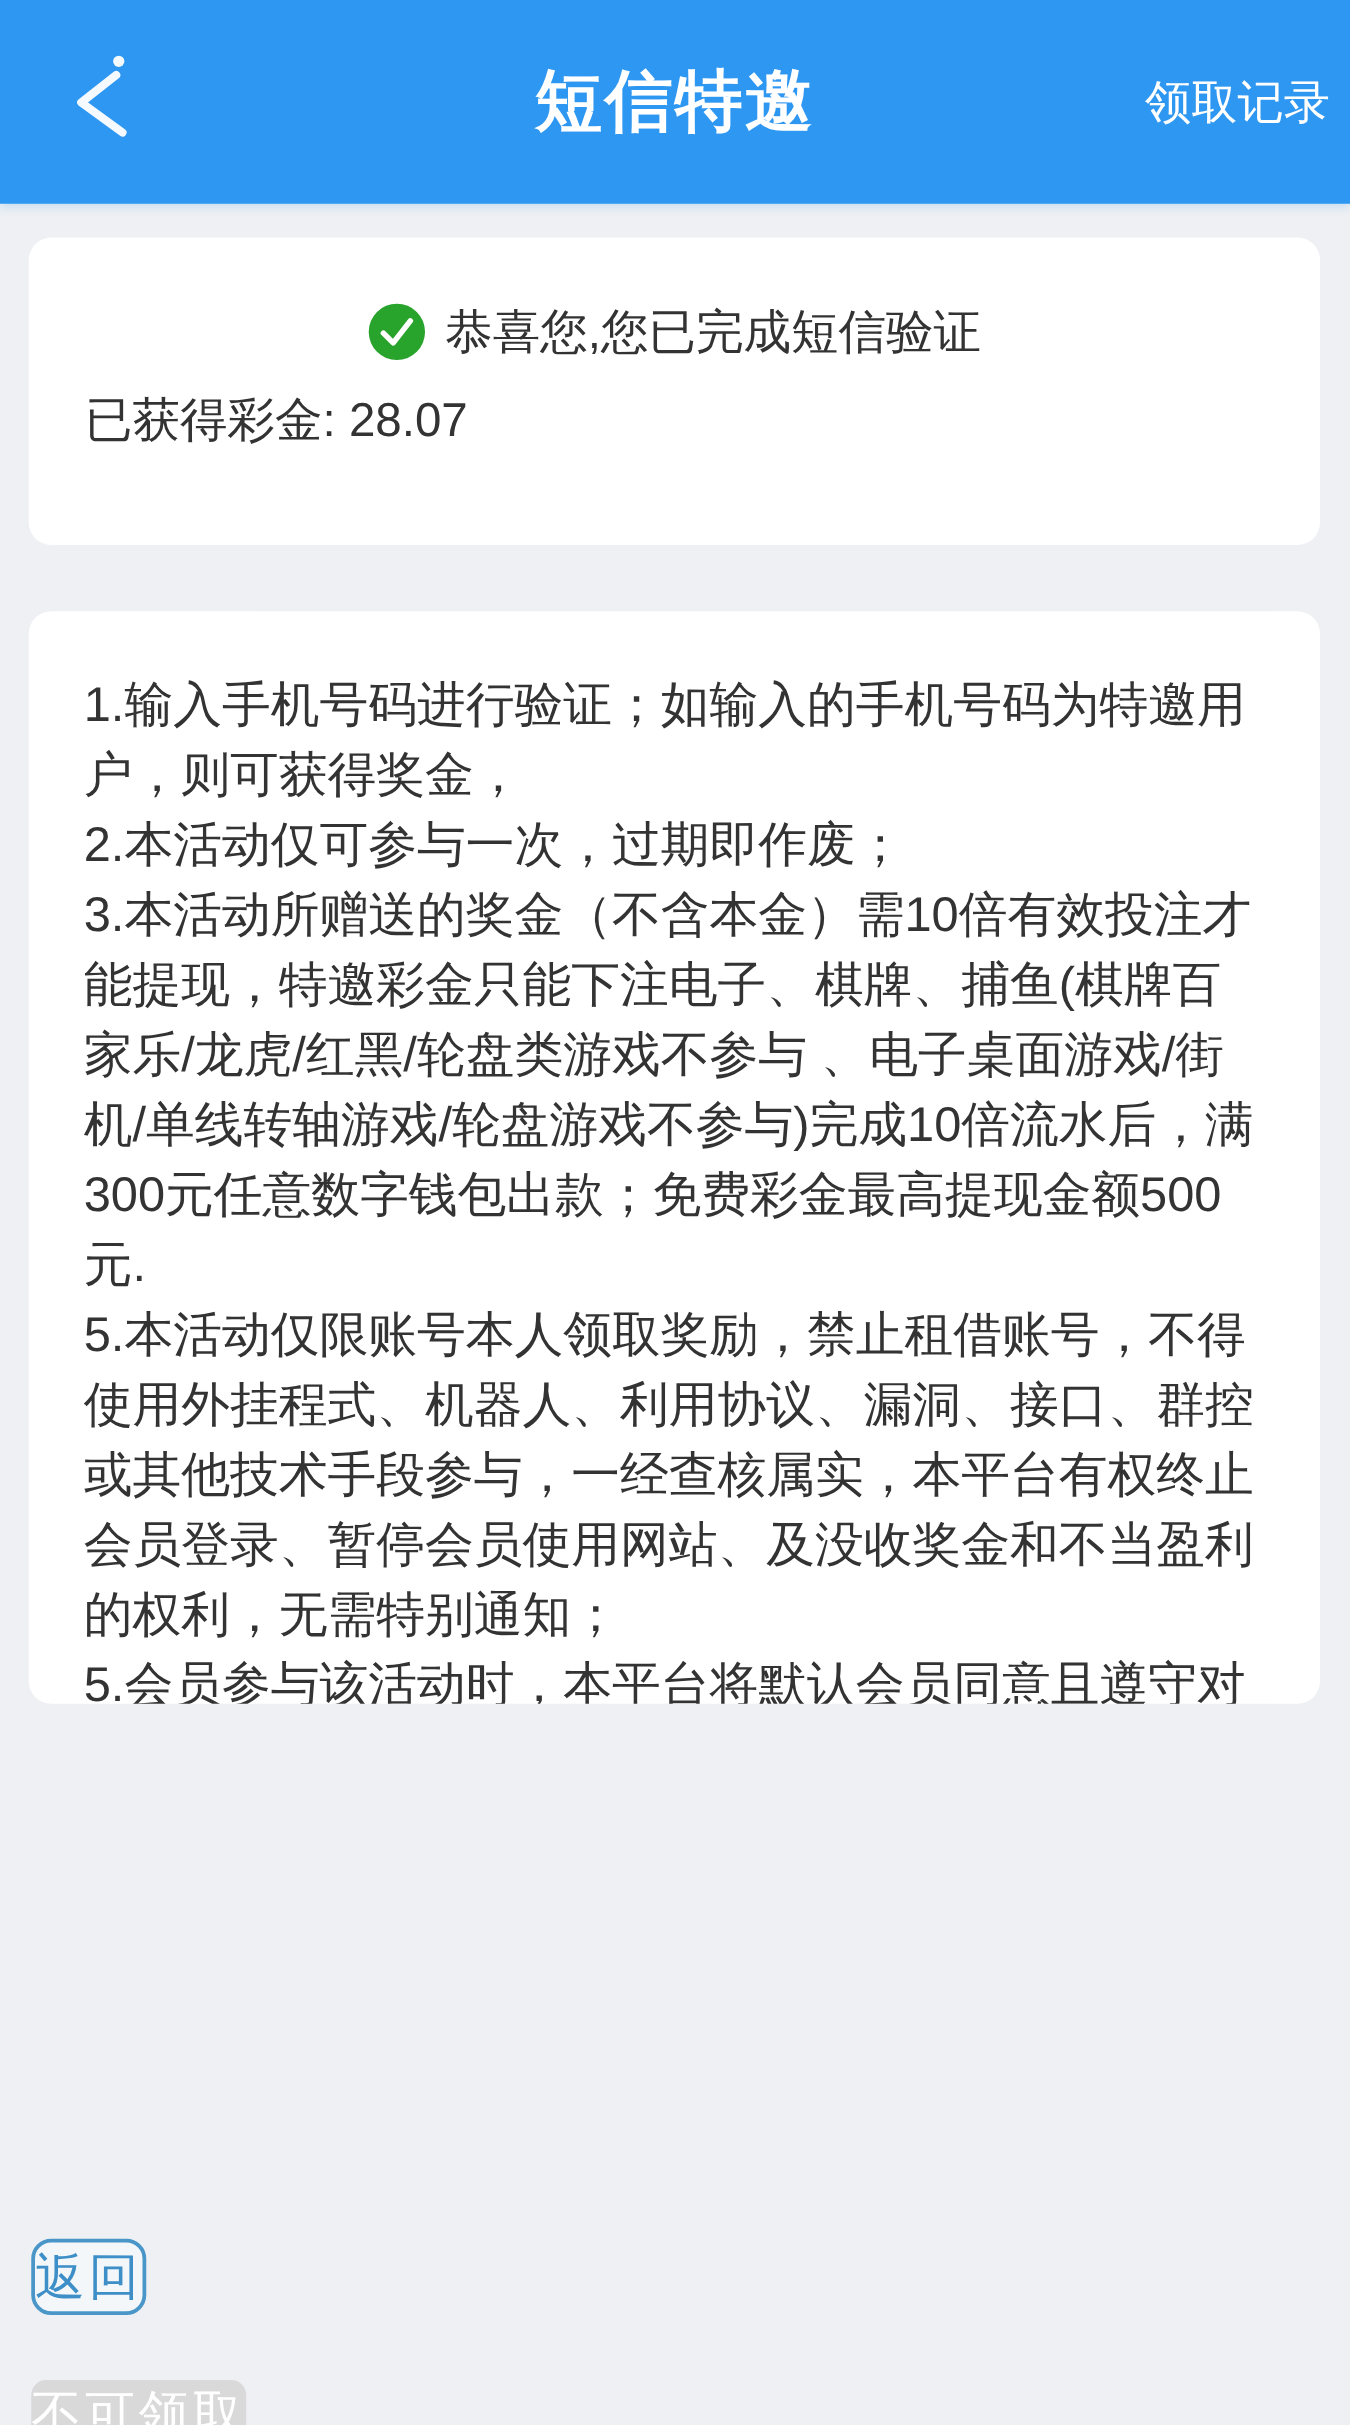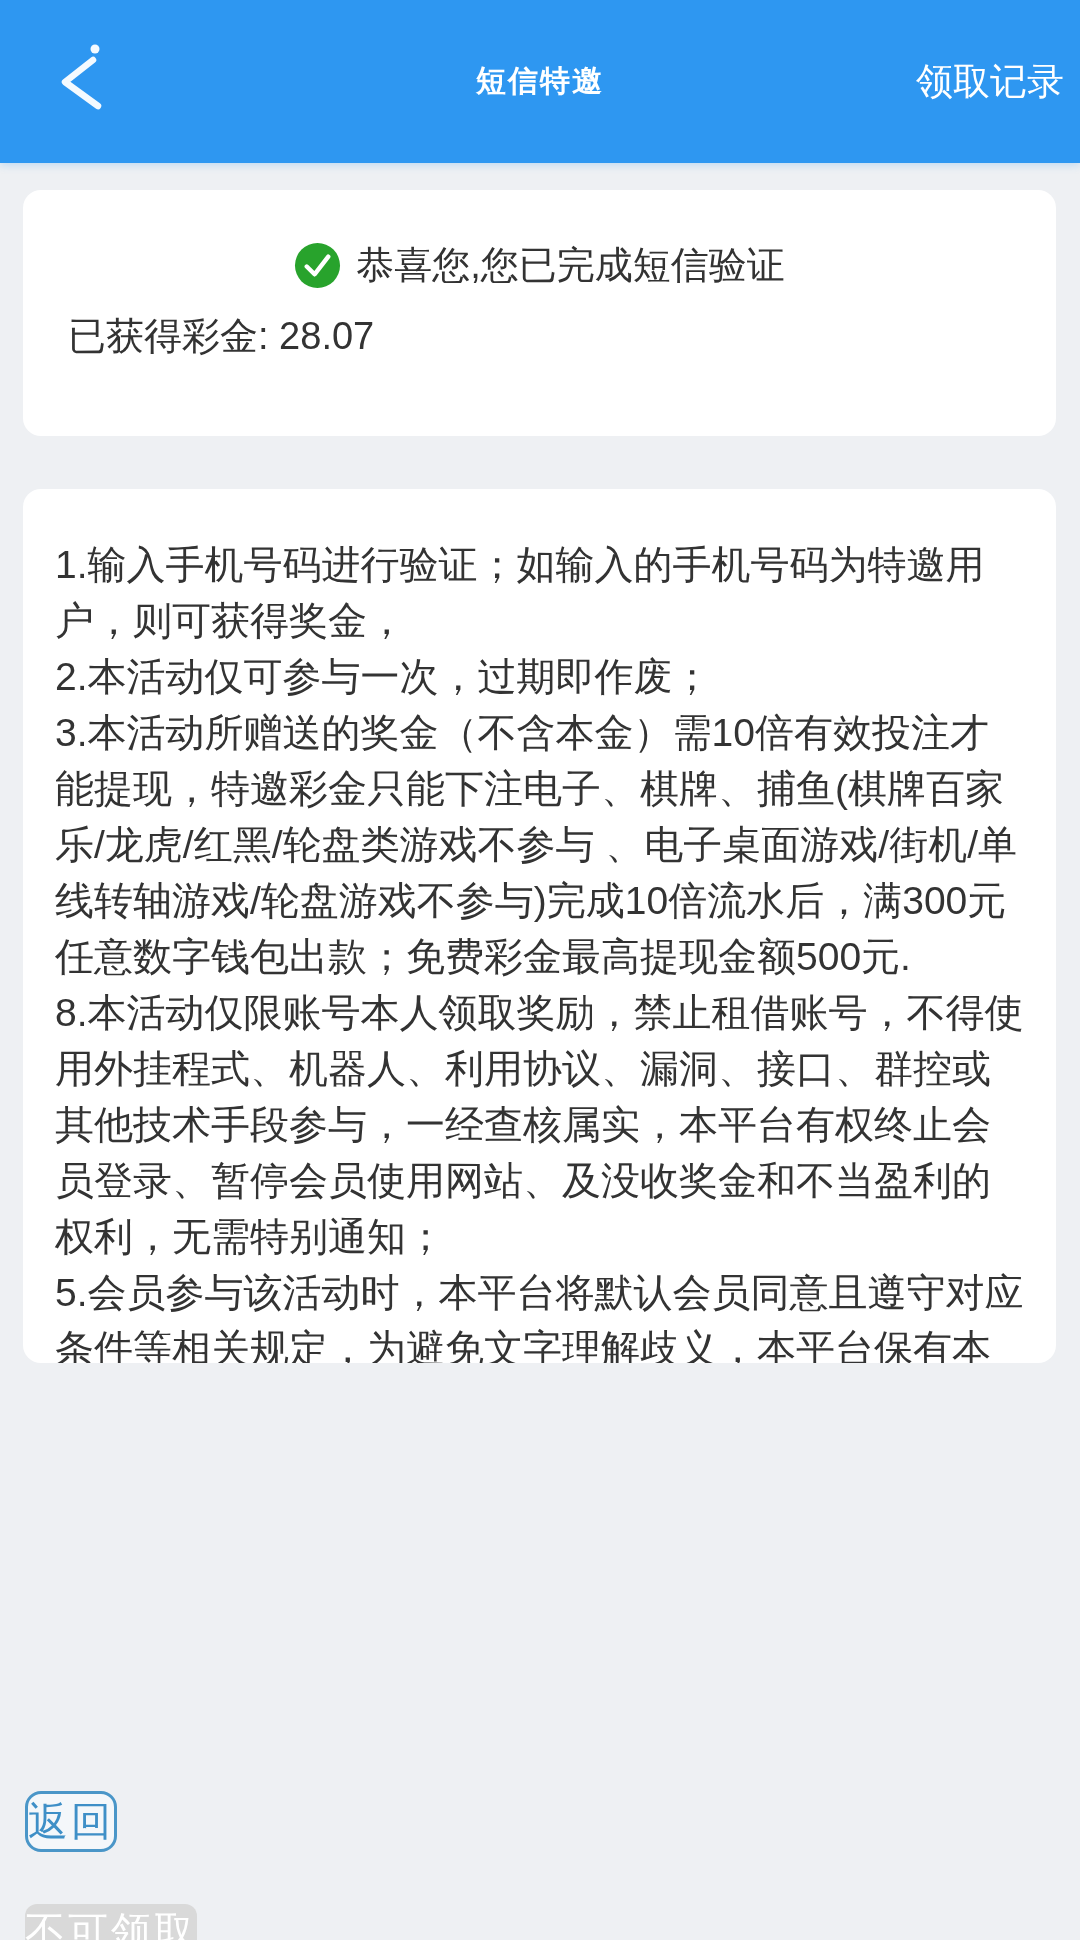--- a/index.html
+++ b/index.html
@@ -21,21 +21,21 @@
     position: relative;
     height: 163px;
     background: #2e97f1;
     display: flex;
     align-items: center;
     justify-content: center;
     box-shadow: 0 2px 8px rgba(46,151,241,0.25);
   }
   .appbar .title {
     color: #ffffff;
-    font-size: 30px;
+    font-size: 54px;
     font-weight: bold;
     letter-spacing: 2px;
   }
   .back {
     position: absolute;
     left: 48px;
     top: 42px;
     width: 62px;
     height: 78px;
     cursor: pointer;
@@ -76,21 +76,21 @@
   }
   .bonus {
     margin-top: 20px;
     color: #333333;
     font-size: 38px;
   }
 
   .rules-card {
     margin-top: 53px;
     height: 874px;
-    padding: 48px 32px;
+    padding: 48px 44px;
     overflow: hidden;
   }
   .rules-text p {
     color: #333333;
     font-size: 39px;
     line-height: 56px;
     word-break: break-word;
   }
 
   
@@ -154,21 +154,21 @@
       <span class="msg">恭喜您,您已完成短信验证</span>
     </div>
     <div class="bonus">已获得彩金: 28.07</div>
   </section>
 
   <section class="card rules-card">
     <div class="rules-text">
         <p>1.输入手机号码进行验证；如输入的手机号码为特邀用户，则可获得奖金，</p>
         <p>2.本活动仅可参与一次，过期即作废；</p>
         <p>3.本活动所赠送的奖金（不含本金）需10倍有效投注才能提现，特邀彩金只能下注电子、棋牌、捕鱼(棋牌百家乐/龙虎/红黑/轮盘类游戏不参与 、电子桌面游戏/街机/单线转轴游戏/轮盘游戏不参与)完成10倍流水后，满300元任意数字钱包出款；免费彩金最高提现金额500元.</p>
-        <p>8.本活动仅限账号本人领取奖励，禁止租借账号，不得使用外挂程式、机器人、利用协议、漏洞、接口、群控或其他技术手段参与，一经查核属实，本平台有权终止会员登录、暂停会员使用网站、及没收奖金和不当盈利的权利，无需特别通知；</p>
+        <p>5.本活动仅限账号本人领取奖励，禁止租借账号，不得使用外挂程式、机器人、利用协议、漏洞、接口、群控或其他技术手段参与，一经查核属实，本平台有权终止会员登录、暂停会员使用网站、及没收奖金和不当盈利的权利，无需特别通知；</p>
         <p>5.会员参与该活动时，本平台将默认会员同意且遵守对应条件等相关规定，为避免文字理解歧义，本平台保有本活</p>
       </div>
   </section>
 
   <footer class="footer">
     <button class="btn btn-back">返回</button>
     <button class="btn btn-claim" disabled="">不可领取</button>
   </footer>
 
 </div>

